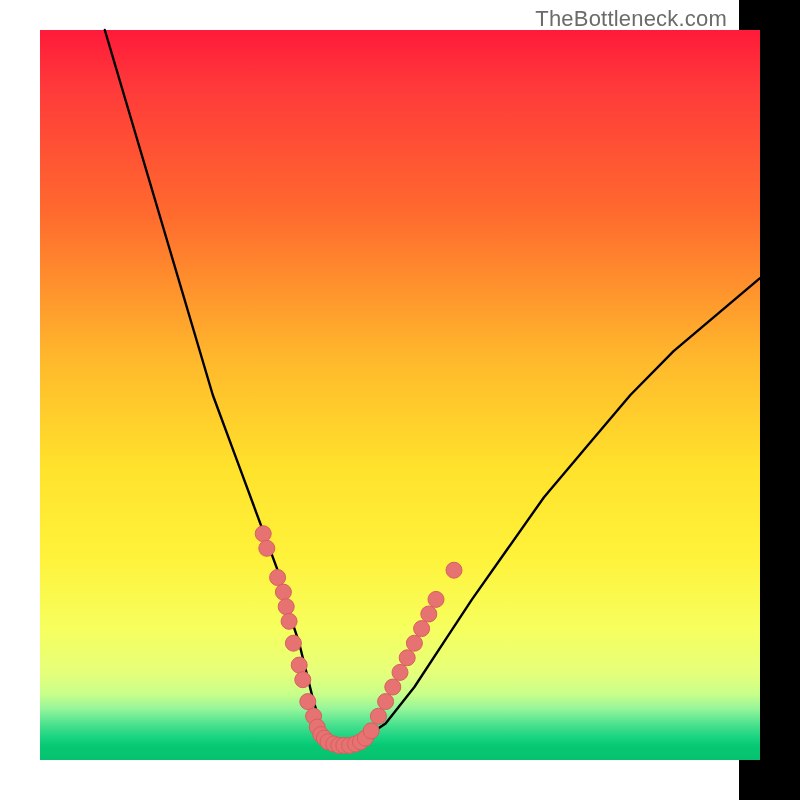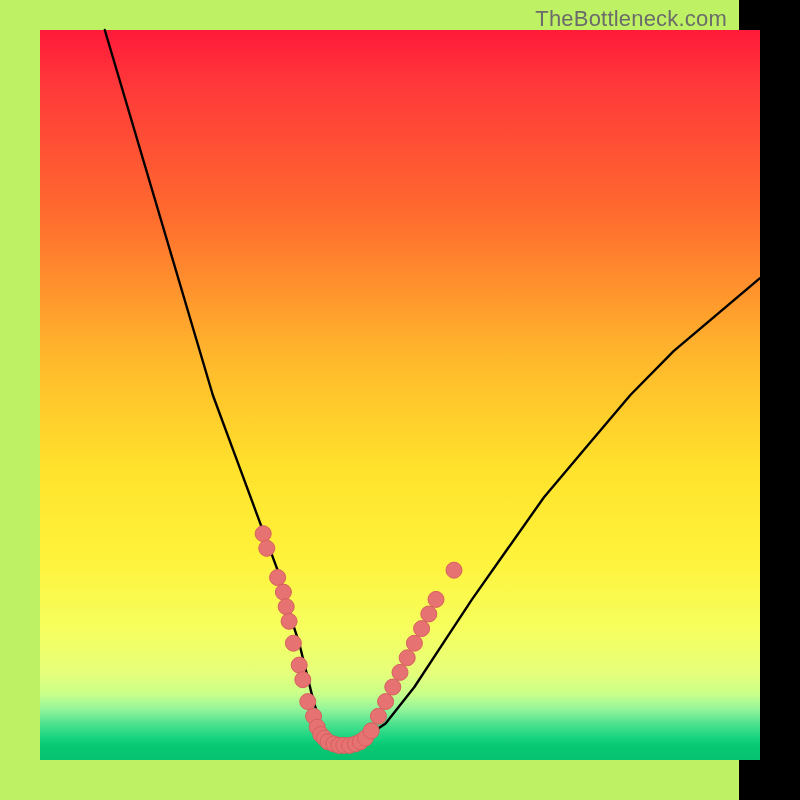--- a/index.html
+++ b/index.html
@@ -10,21 +10,21 @@
     background: #000;
     overflow: hidden;
     font-family: Arial, Helvetica, sans-serif;
   }
   .frame {
     position: absolute;
     left: 0;
     top: 0;
     width: 739px;
     height: 800px;
-    background: #bef264;
+    background: #ffffff;
   }
   .plot {
     position: absolute;
     left: 40px;
     top: 30px;
     width: 720px;
     height: 730px;
     
     background: linear-gradient(
       to bottom,

